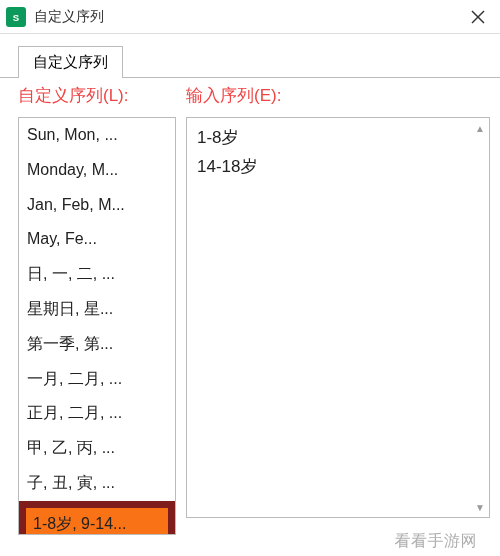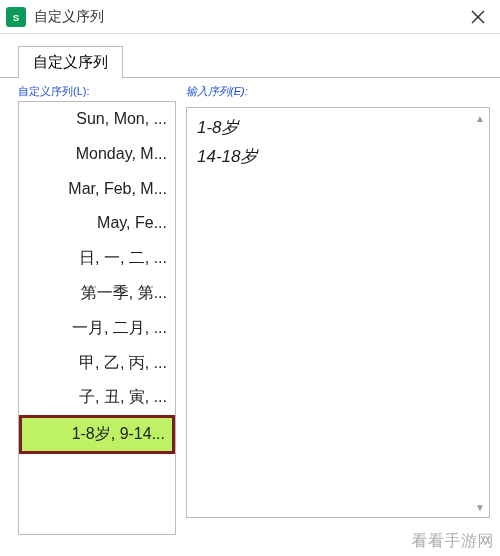--- a/index.html
+++ b/index.html
@@ -68,65 +68,62 @@
     display: flex;
     flex-direction: column;
     padding: 6px 0 0 18px;
   }
   .right-col {
     flex: 1;
     display: flex;
     flex-direction: column;
     padding: 6px 10px 17px 10px;
     position: relative;
-    font-style: italic;
   }
   .col-label {
-    font-size: 11px;
-    color: #1d4ed8;
-    margin-bottom: 2px;
+    font-size: 17px;
+    color: #ef4444;
+    margin-bottom: 10px;
   }
   .list-wrap {
     position: relative;
     flex: 1;
     border: 1px solid #bbb;
     background: #fff;
     overflow: hidden;
   }
   .list-inner {
     height: 100%;
     overflow-y: auto;
-    text-align: right;
   }
   .list-item {
     padding: 5px 8px 5px 8px;
     font-size: 16px;
     color: #222;
     cursor: pointer;
     white-space: nowrap;
     overflow: hidden;
     text-overflow: ellipsis;
     line-height: 1.55;
   }
   .list-item.selected {
-    background: #bef264;
-    border: 3px solid #7f1d1d;
+    background: #f97316;
+    border: 7px solid #7f1d1d;
     padding: 4px 7px;
   }
   
   .list-inner::-webkit-scrollbar { width: 14px; }
   .list-inner::-webkit-scrollbar-track { background: #f0f0f0; }
   .list-inner::-webkit-scrollbar-thumb { background: #9c9c9c; border-radius: 2px; }
   .text-area {
     flex: 1;
     border: 1px solid #bbb;
     background: #fff;
     position: relative;
     padding: 6px 18px 6px 10px;
-    margin-top: 6px;
   }
   .ta-line {
     font-size: 17px;
     color: #222;
     line-height: 1.7;
   }
   .ta-scrollbar-up, .ta-scrollbar-down {
     position: absolute;
     right: 2px;
     width: 14px;
@@ -134,21 +131,21 @@
     display: flex;
     align-items: center;
     justify-content: center;
     color: #999;
     font-size: 10px;
   }
   .ta-scrollbar-up { top: 2px; }
   .ta-scrollbar-down { bottom: 2px; }
   .watermark {
     position: absolute;
-    right: 6px;
+    right: 23px;
     bottom: 4px;
     font-size: 16px;
     color: rgba(120,120,120,0.6);
     letter-spacing: 0.5px;
     pointer-events: none;
     font-family: Liberation Serif, serif;
   }
 </style>
 </head>
 <body>
@@ -174,25 +171,27 @@
 </div>
 
 <div class="panel">
 
   <div class="left-col">
     <div class="col-label">自定义序列(L):</div>
     <div class="list-wrap">
       <div class="list-inner" id="left-list">
           <div class="list-item">Sun, Mon, ...</div>
           <div class="list-item">Monday, M...</div>
-          <div class="list-item">Mar, Feb, M...</div>
+          <div class="list-item">Jan, Feb, M...</div>
           <div class="list-item">May, Fe...</div>
           <div class="list-item">日, 一, 二, ...</div>
+          <div class="list-item">星期日, 星...</div>
           <div class="list-item">第一季, 第...</div>
           <div class="list-item">一月, 二月, ...</div>
+          <div class="list-item">正月, 二月, ...</div>
           <div class="list-item">甲, 乙, 丙, ...</div>
           <div class="list-item">子, 丑, 寅, ...</div>
           <div class="list-item selected">1-8岁, 9-14...</div>
         </div>
     </div>
   </div>
 
   <div class="right-col">
     <div class="col-label">输入序列(E):</div>
     <div class="text-area">

